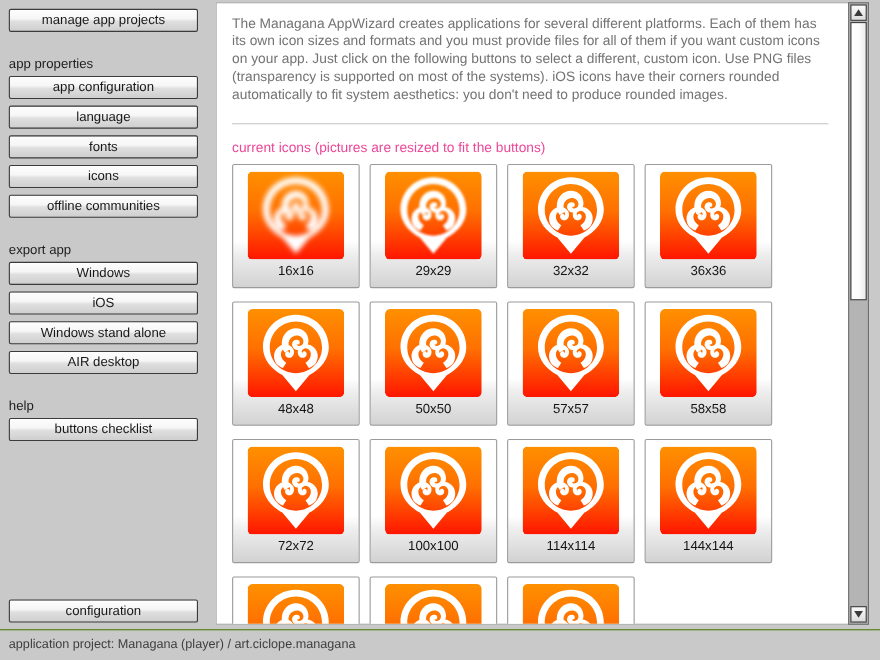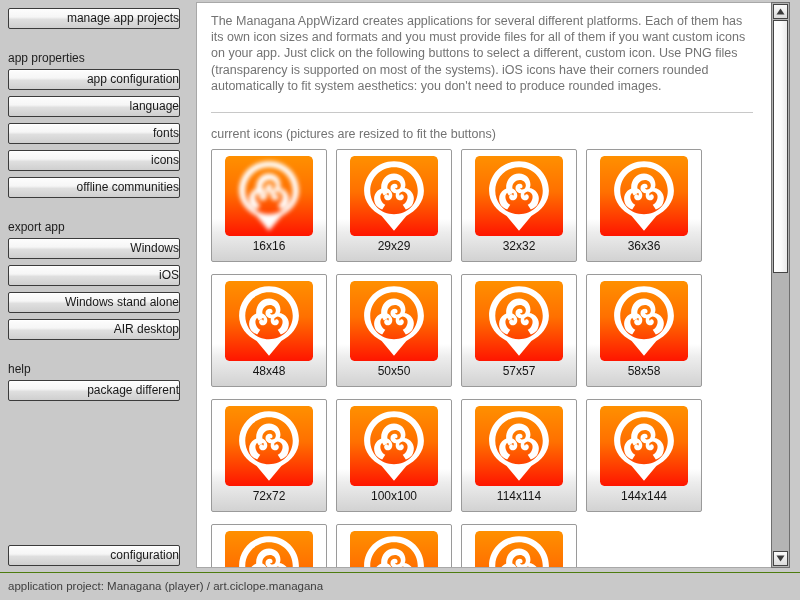--- a/index.html
+++ b/index.html
@@ -43,21 +43,21 @@
     width: 172px;
     height: 21px;
     margin: 0 0 6px 8px;
     box-sizing: border-box;
     border: 1px solid #3b3b3b;
     border-radius: 2px;
     background: linear-gradient(to bottom, #fdfdfd 0%, #f6f6f6 42%, #dfdfdf 55%, #cfcfcf 100%);
     font-family: "Liberation Sans", sans-serif;
     font-size: 12px;
     color: #181818;
-    text-align: right;
+    text-align: center;
     line-height: 19px;
     padding: 0;
     cursor: pointer;
     box-shadow: inset 0 1px 0 rgba(255,255,255,.9);
   }
 
   .side-spacer { height: 16px; }
 
   #bottom-btn-wrap {
     position: absolute;
@@ -96,21 +96,21 @@
   }
 
   #divider {
     margin: 18px 2px 0 2px;
     height: 1px;
     background: #c8c8c8;
   }
 
   #icons-caption {
     font-size: 12.5px;
-    color: #737373;
+    color: #ec4899;
     margin: 14px 0 8px 2px;
   }
 
   #icon-grid {
     display: flex;
     flex-wrap: wrap;
     margin: 0 0 0 2px;
     width: 520px;
   }
 
@@ -224,21 +224,21 @@
       <button class="side-btn">icons</button>
       <button class="side-btn">offline communities</button>
       <div class="side-spacer"></div>
       <div class="side-group-label">export app</div>
       <button class="side-btn">Windows</button>
       <button class="side-btn">iOS</button>
       <button class="side-btn">Windows stand alone</button>
       <button class="side-btn">AIR desktop</button>
       <div class="side-spacer"></div>
       <div class="side-group-label">help</div>
-      <button class="side-btn">package different</button>
+      <button class="side-btn">buttons checklist</button>
     </div>
 
   <div id="bottom-btn-wrap">
     <button class="side-btn" id="bottom-btn">configuration</button>
   </div>
 
   <div id="main">
     <div id="main-inner">
       <p id="intro-text">The Managana AppWizard creates applications for several different platforms. Each of them has its own icon sizes and formats and you must provide files for all of them if you want custom icons on your app. Just click on the following buttons to select a different, custom icon. Use PNG files (transparency is supported on most of the systems). iOS icons have their corners rounded automatically to fit system aesthetics: you don't need to produce rounded images.</p>
       <div id="divider"></div>

